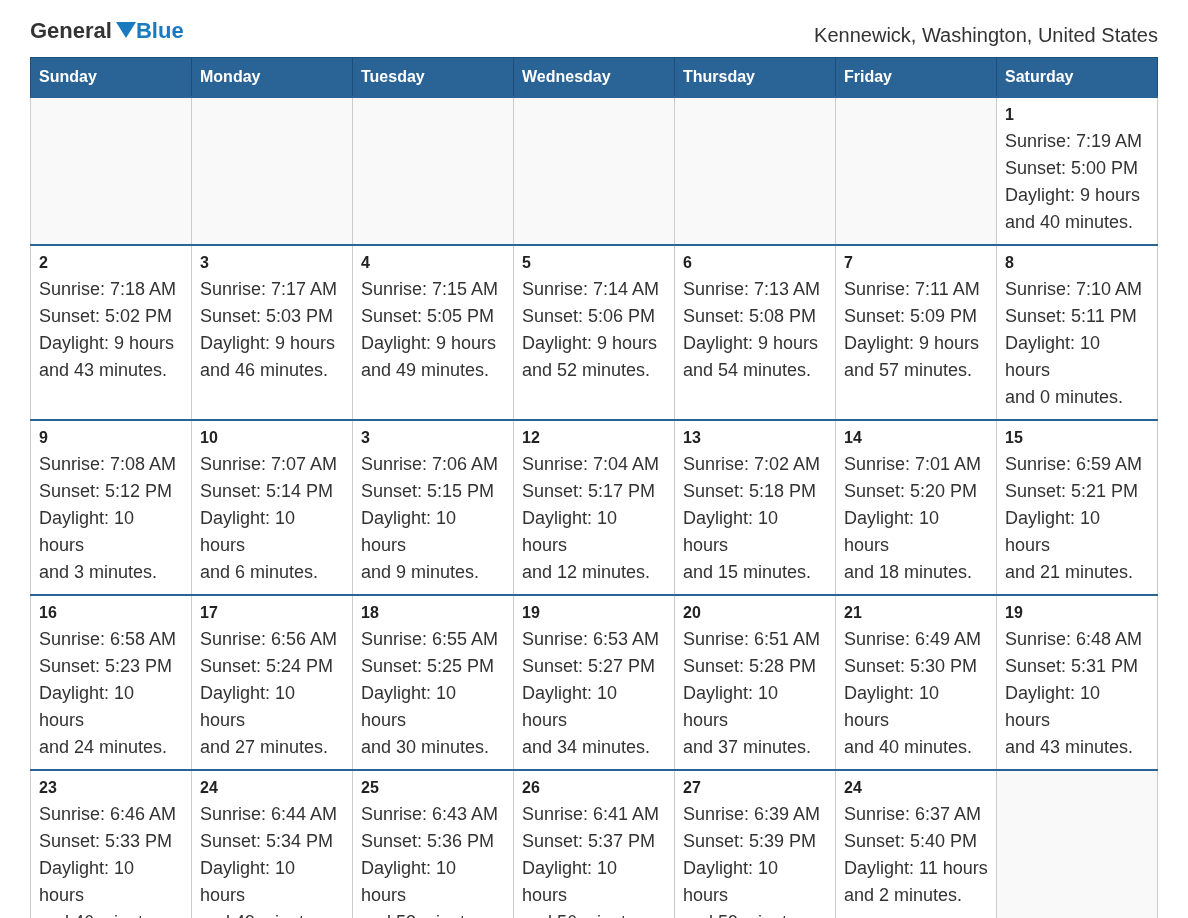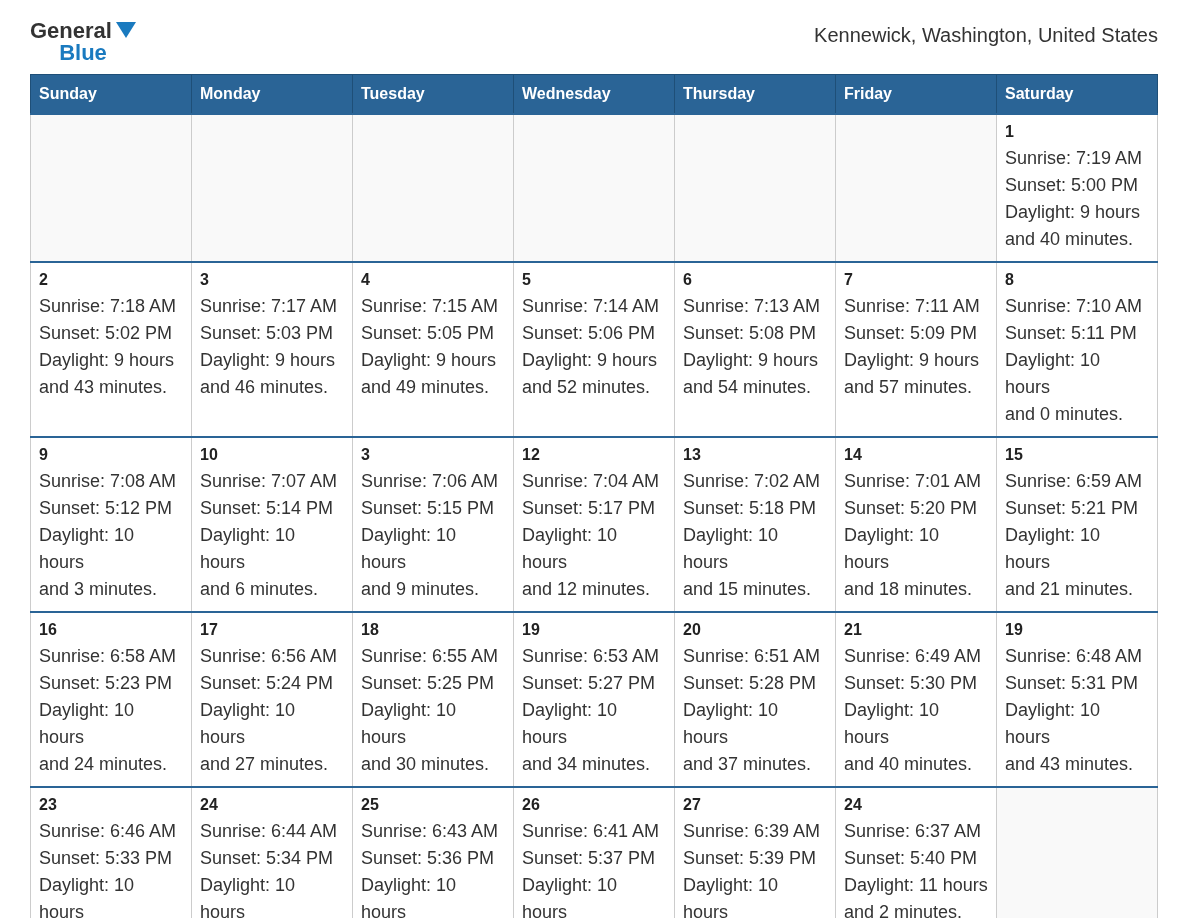--- a/index.html
+++ b/index.html
@@ -11,22 +11,22 @@
       padding: 20px 30px;
     }
     .header {
       display: flex;
       justify-content: space-between;
       align-items: flex-start;
       margin-bottom: 10px;
     }
     .logo {
       display: flex;
-      flex-direction: column;
-      align-items: center;
+      flex-direction: row;
+      align-items: flex-end;
     }
     .logo-general {
       font-size: 22px;
       font-weight: bold;
       color: #333;
       line-height: 1;
     }
     .logo-blue {
       font-size: 22px;
       font-weight: bold;

